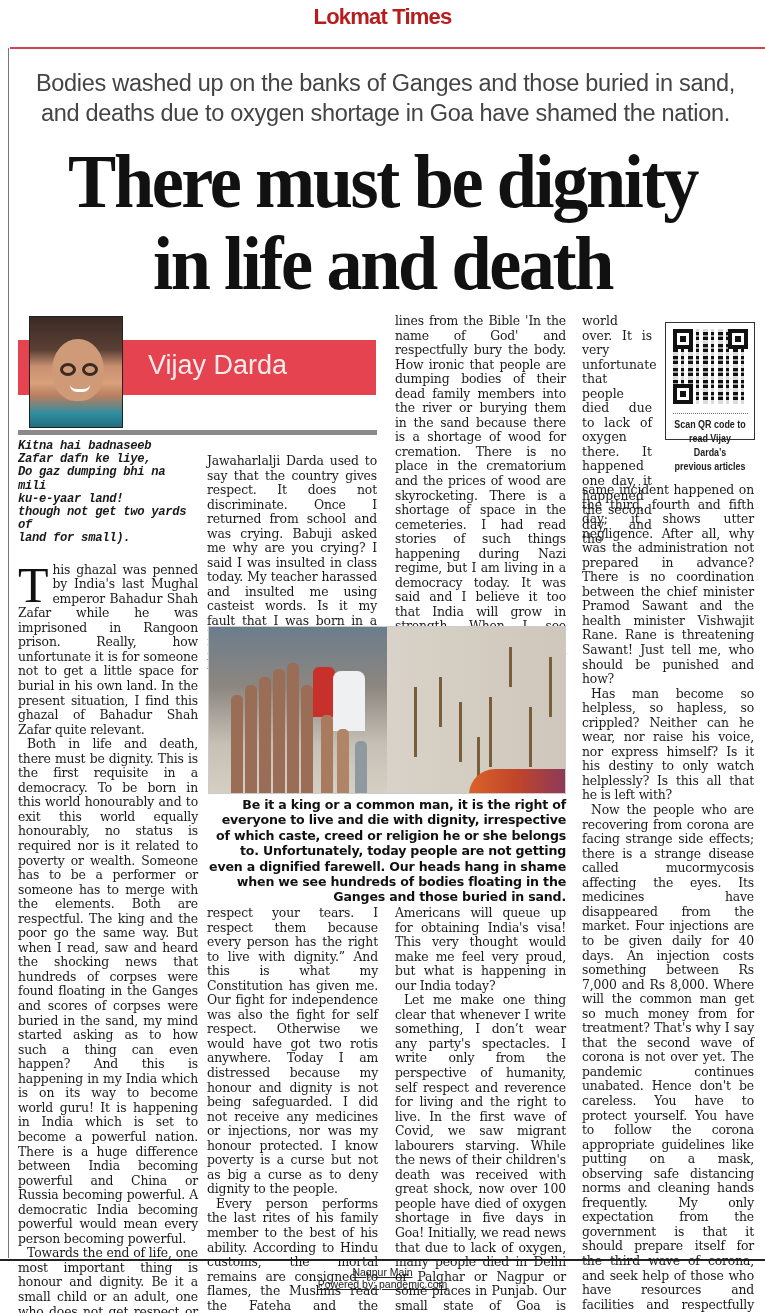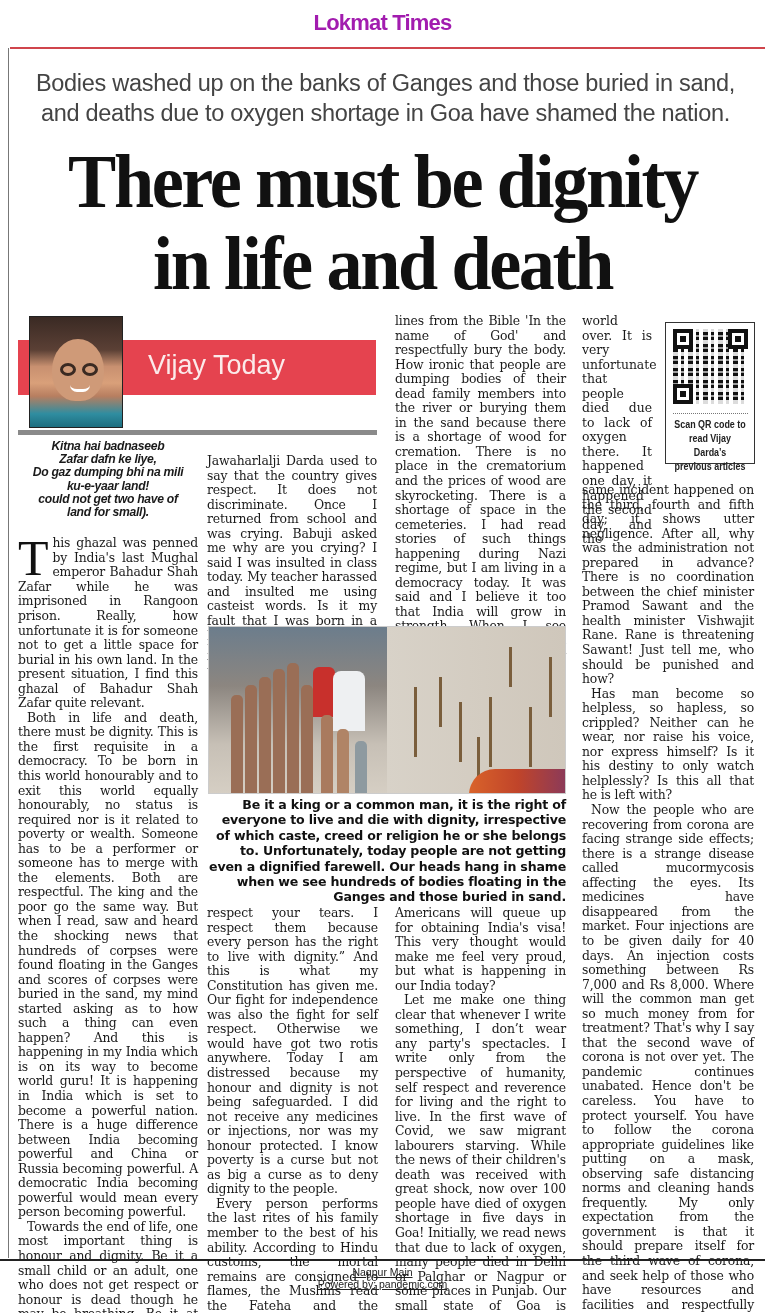--- a/index.html
+++ b/index.html
@@ -1,53 +1,53 @@
 <!DOCTYPE html>
 <html><head>
 <meta charset="utf-8">
 <style>
   * { box-sizing: border-box; margin: 0; padding: 0; }
   html, body { width: 765px; height: 1313px; background: #ffffff; overflow: hidden; }
   body { position: relative; font-family: "DejaVu Serif", serif; color: #1a1a1a; }
 
   .masthead { position: absolute; left: 0; top: 0; width: 765px; height: 48px; text-align: center; }
-  .masthead .brand { display: inline-block; margin-top: 10px; font-family: "Liberation Sans", sans-serif; font-weight: bold; font-size: 22px; letter-spacing: -0.8px; color: #a21caf; }
+  .masthead .brand { display: inline-block; margin-top: 4px; font-family: "Liberation Sans", sans-serif; font-weight: bold; font-size: 22px; letter-spacing: -0.8px; color: #b91c1c; }
   .red-rule { position: absolute; left: 10px; right: 0; top: 47px; height: 2px; background: #d0454c; }
   .left-rule { position: absolute; left: 8px; top: 48px; width: 1px; height: 1210px; background: #777; }
 
   .deck { position: absolute; left: 14px; right: 8px; top: 68px; text-align: center; font-family: "Liberation Sans", sans-serif; font-size: 23.5px; line-height: 30px; color: #444; letter-spacing: -0.3px; }
 
   .headline { position: absolute; left: 0; right: 0; top: 140px; text-align: center; font-family: "Liberation Serif", serif; font-weight: bold; font-size: 76px; line-height: 82px; letter-spacing: -2.5px; color: #111; transform: scaleX(0.95); }
 
   .byline-band { position: absolute; left: 18px; top: 340px; width: 358px; height: 55px; background: #e5434f; }
   .byline-band .name { position: absolute; left: 130px; top: 10px; font-family: "Liberation Sans", sans-serif; font-size: 27px; color: #fbeaea; }
   .author-photo { position: absolute; left: 29px; top: 316px; width: 94px; height: 112px; border: 1px solid #222; background: linear-gradient(180deg, #3a2a24 0%, #5b4035 30%, #c89070 45%, #d9a07a 60%, #b77e60 72%, #2f8da0 88%, #1d6e7f 100%); overflow: hidden; }
   .author-photo .face { position: absolute; left: 22px; top: 22px; width: 52px; height: 62px; border-radius: 50% 50% 45% 45%; background: #cf9a78; }
   .author-photo .glasses-l, .author-photo .glasses-r { position: absolute; top: 46px; width: 16px; height: 13px; border: 3px solid #3a2a22; border-radius: 50%; }
   .author-photo .glasses-l { left: 30px; } .author-photo .glasses-r { left: 52px; }
   .author-photo .smile { position: absolute; left: 40px; top: 68px; width: 20px; height: 7px; border-bottom: 3px solid #fff; border-radius: 0 0 10px 10px; }
   .grey-rule { position: absolute; left: 18px; top: 430px; width: 359px; height: 5px; background: #8a8a8a; }
 
   .col { position: absolute; font-size: 12.4px; line-height: 14.55px; text-align: justify; color: #1a1a1a; letter-spacing: -0.15px; }
   .col p { text-indent: 9px; }
   .col p.noindent { text-indent: 0; }
-  .poem { font-style: italic; font-weight: bold; font-family: Liberation Sans, sans-serif; font-size: 12.2px; line-height: 13.2px; text-align: center; letter-spacing: -0.3px; }
+  .poem { font-style: italic; font-weight: bold; font-family: Liberation Mono, monospace; font-size: 12.2px; line-height: 13.2px; text-align: left; letter-spacing: -0.3px; }
   .dropcap { float: left; font-family: "Liberation Serif", serif; font-size: 50px; line-height: 40px; margin: 2px 4px 0 0; color: #111; }
 
   .photo { position: absolute; left: 208px; top: 626px; width: 358px; height: 168px; overflow: hidden; border: 1px solid #ccc; background: linear-gradient(90deg, #c9c4bd 0%, #d8d2c8 50%, #cfc7bb 100%); }
   .photo .left-half { position: absolute; left: 0; top: 0; width: 178px; height: 168px; background: linear-gradient(180deg, #6c7d8c 0%, #8c8680 35%, #c7c0b6 70%, #d6cfc4 100%); }
   .photo .cyl { position: absolute; bottom: 0; width: 12px; border-radius: 5px 5px 0 0; background: #9a6e56; }
   .photo .man { position: absolute; left: 124px; top: 44px; width: 32px; height: 60px; background: #eef0f2; border-radius: 8px 8px 0 0; }
   .photo .redman { position: absolute; left: 104px; top: 40px; width: 22px; height: 50px; background: #c8302c; border-radius: 6px 6px 0 0; }
   .photo .stick { position: absolute; width: 3px; background: #7a5e3c; }
   .photo .cloth { position: absolute; left: 260px; top: 142px; width: 98px; height: 26px; background: linear-gradient(90deg, #d9632a, #c0442a, #8a3a5a); border-radius: 30px 0 0 0; }
 
   .pullquote { position: absolute; left: 208px; top: 797px; width: 358px; text-align: right; font-family: "DejaVu Sans", sans-serif; font-weight: bold; font-size: 12.6px; line-height: 15.4px; color: #111; letter-spacing: -0.2px; }
 
-  .qr-box { position: absolute; left: 665px; top: 322px; width: 90px; height: 142px; border: 1px solid #333; background: #fff; }
+  .qr-box { position: absolute; left: 665px; top: 322px; width: 90px; height: 118px; border: 1px solid #333; background: #fff; }
   .qr { position: absolute; left: 7px; top: 6px; width: 75px; height: 75px; background:
       repeating-linear-gradient(90deg, #111 0 5px, #fff 5px 8px, #111 8px 11px, #fff 11px 15px),
       #fff; }
   .qr .finder { position: absolute; width: 20px; height: 20px; border: 4px solid #111; background: #fff; }
   .qr .finder::after { content: ""; position: absolute; left: 3px; top: 3px; width: 6px; height: 6px; background: #111; }
   .qr .noise { position: absolute; left: 0; top: 0; width: 75px; height: 75px; background:
       repeating-linear-gradient(0deg, rgba(255,255,255,0.85) 0 4px, transparent 4px 7px, rgba(255,255,255,0.6) 7px 9px, transparent 9px 12px); }
   .qr-sep { position: absolute; left: 7px; top: 90px; width: 75px; border-top: 1px dotted #777; }
   .qr-caption { position: absolute; left: 2px; right: 2px; top: 94px; text-align: center; font-family: "Liberation Sans", sans-serif; font-weight: bold; font-size: 10.5px; line-height: 14px; color: #222; transform: scaleX(0.85); }
 
@@ -64,37 +64,37 @@
 <div class="left-rule"></div>
 
 <div class="deck">Bodies washed up on the banks of Ganges and those buried in sand, and deaths due to oxygen shortage in Goa have shamed the nation.</div>
 
 <h1 class="headline">
   <span>There must be dignity</span><br>
   <span>in life and death</span>
 </h1>
 
 <div class="byline-band">
-  <span class="name">Vijay Today</span>
+  <span class="name">Vijay Darda</span>
 </div>
 <div class="author-photo">
   <div class="face"></div>
   <div class="glasses-l"></div>
   <div class="glasses-r"></div>
   <div class="smile"></div>
 </div>
 <div class="grey-rule"></div>
 
 <div class="col" style="left:18px; top:440px; width:180px;">
   <div class="poem">
     <div>Kitna hai badnaseeb</div>
     <div>Zafar dafn ke liye,</div>
     <div>Do gaz dumping bhi na mili</div>
     <div>ku-e-yaar land!</div>
-    <div>could not get two have of</div>
+    <div>though not get two yards of</div>
     <div>land for small).</div>
   </div>
   <div style="height:17px;"></div>
   <p class="noindent"><span class="dropcap">T</span><span>his ghazal was penned by India's last Mughal emperor Bahadur Shah Zafar while he was imprisoned in Rangoon prison. Really, how unfortunate it is for someone not to get a little space for burial in his own land. In the present situation, I find this ghazal of Bahadur Shah Zafar quite relevant.</span></p>
   <p>Both in life and death, there must be dignity. This is the first requisite in a democracy. To be born in this world honourably and to exit this world equally honourably, no status is required nor is it related to poverty or wealth. Someone has to be a performer or someone has to merge with the elements. Both are respectful. The king and the poor go the same way. But when I read, saw and heard the shocking news that hundreds of corpses were found floating in the Ganges and scores of corpses were buried in the sand, my mind started asking as to how such a thing can even happen? And this is happening in my India which is on its way to become world guru! It is happening in India which is set to become a powerful nation. There is a huge difference between India becoming powerful and China or Russia becoming powerful. A democratic India becoming powerful would mean every person becoming powerful.</p>
   <p>Towards the end of life, one most important thing is honour and dignity. Be it a small child or an adult, one who does not get respect or honour is dead though he may be breathing. Be it at home, in the society or in the country does not matter. My Babuji freedom fighter Shri</p>
 </div>
 
 <div class="col" style="left:207px; top:454px; width:170px;">
   <p class="noindent">Jawaharlalji Darda used to say that the country gives respect. It does not discriminate. Once I returned from school and was crying. Babuji asked me why are you crying? I said I was insulted in class today. My teacher harassed and insulted me using casteist words. Is it my fault that I was born in a Marwari Jain family? Having heard me patiently, he said “Vijay, I</p>

